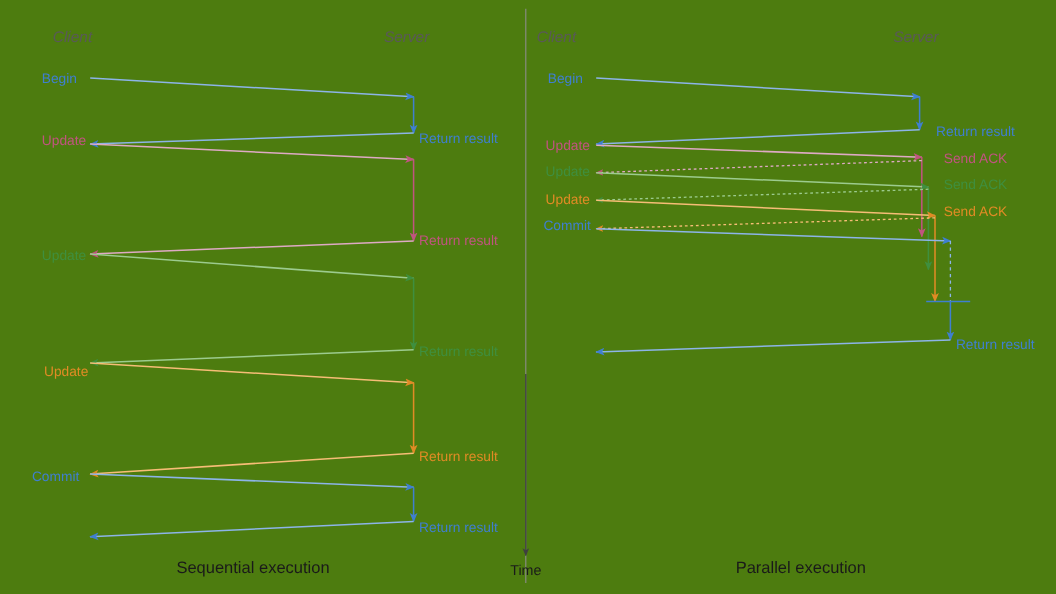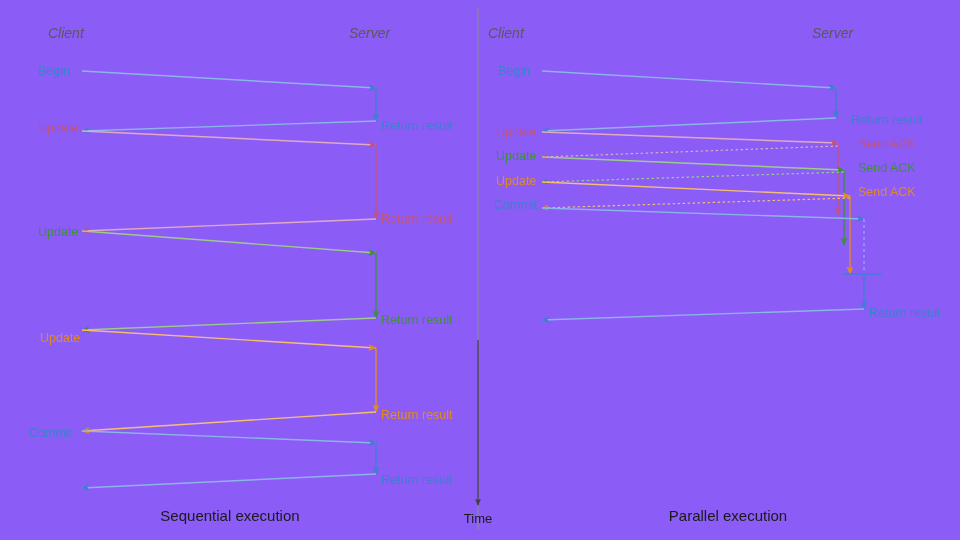--- a/index.html
+++ b/index.html
@@ -10,21 +10,21 @@
   body {
     width: 960px;
     height: 540px;
     overflow: hidden;
     font-family: "Liberation Sans", sans-serif;
   }
   #diagram-root {
     position: relative;
     width: 960px;
     height: 540px;
-    background: #8b5cf6;
+    background: #4d7c0f;
   }
   svg#seq-svg {
     position: absolute;
     left: 0;
     top: 0;
     width: 960px;
     height: 540px;
   }
   .lane-header {
     font-style: italic;

